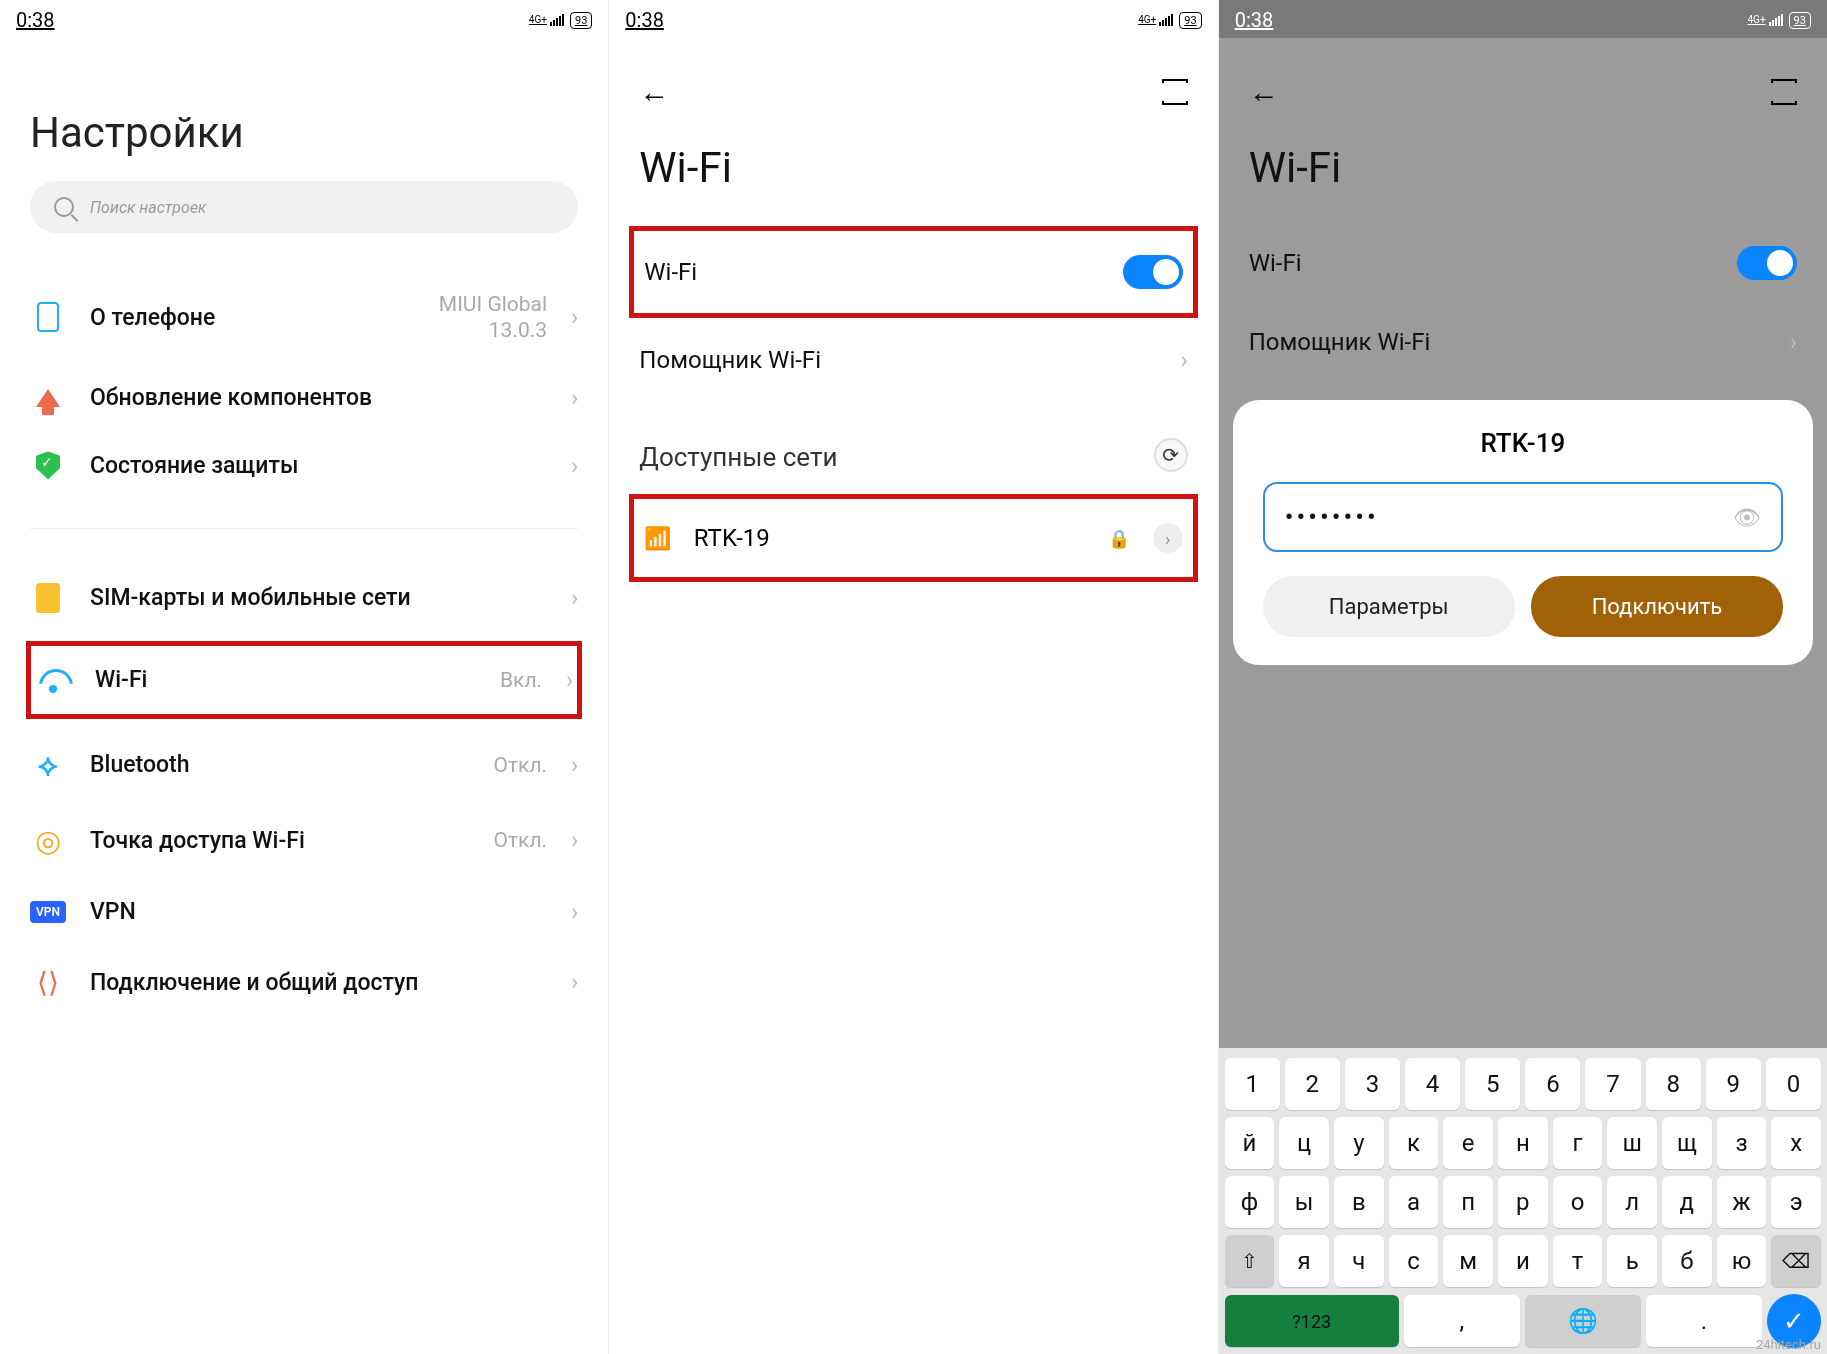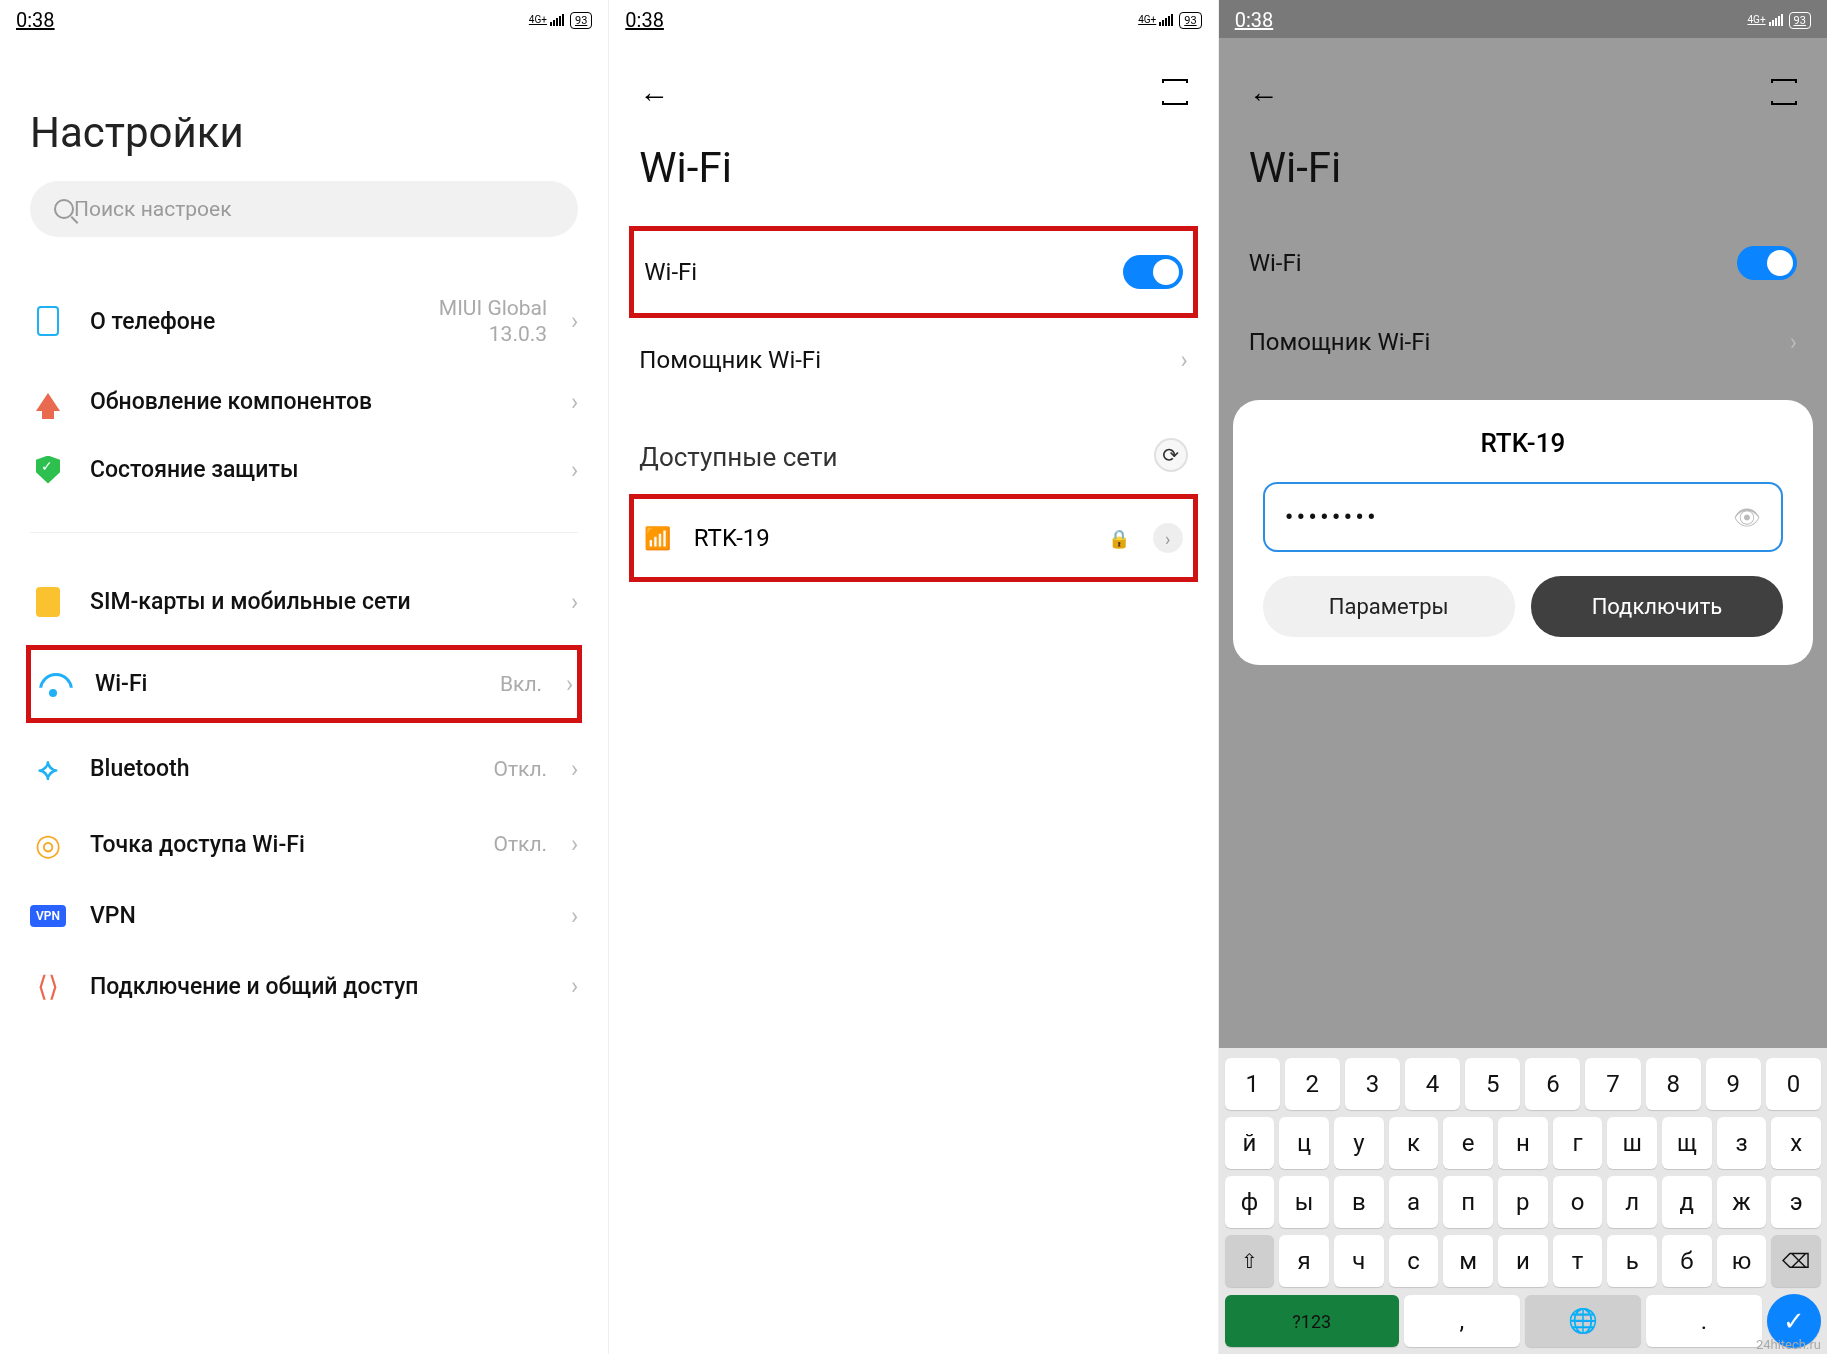--- a/index.html
+++ b/index.html
@@ -19,21 +19,21 @@
 .sb-batt { border: 1.5px solid #000; border-radius: 4px; padding: 1px 4px; font-size: 11px; position: relative; }
 
 .phone3 .statusbar { color: #fff; background: #797979; }
 .phone3 .sb-bars span { background: #fff; }
 .phone3 .sb-batt { border-color: #fff; }
 
 .p-body { flex: 1; padding: 0 30px; overflow: hidden; }
 
 
 .p1-title { font-size: 42px; font-weight: 400; color: #222; margin: 70px 0 24px; }
-.searchbar { display: flex; align-items: center; background: #f1f1f1; border-radius: 40px; padding: 16px 24px; gap: 0; color: #9a9a9a; font-size: 21px; margin-bottom: 38px; }
+.searchbar { display: flex; align-items: center; background: #f1f1f1; border-radius: 40px; padding: 16px 24px; gap: 16px; color: #9a9a9a; font-size: 16px; margin-bottom: 38px; font-style: italic; }
 .search-ico { width: 20px; height: 20px; border: 2px solid #9a9a9a; border-radius: 50%; position: relative; }
 .search-ico::after { content: ""; position: absolute; width: 9px; height: 2px; background: #9a9a9a; bottom: -4px; right: -7px; transform: rotate(45deg); }
 .setting-row { display: flex; align-items: center; padding: 20px 0; gap: 24px; position: relative; }
 .setting-row .icon-box { width: 36px; display: flex; justify-content: center; }
 .setting-row .row-label { font-size: 23px; color: #111; flex: 1; font-weight: 500; }
 .setting-row .row-status { color: #aaa; font-size: 21px; text-align: right; }
 .setting-row .row-status.twoline { line-height: 1.25; }
 .chevron { color: #bbb; font-size: 24px; }
 .hr1 { border: none; border-top: 1px solid #eee; margin: 28px 0 34px; }
 .highlight-box { border: 5px solid #d11212; padding: 2px 4px; margin: 8px -4px; }
@@ -78,21 +78,21 @@
 .phone3 .wifi-title, .phone3 .wifi-header, .phone3 .wifi-row, .phone3 .section-hdr { color:#111; }
 .phone3 .content-area { filter: none; }
 .dialog { position:absolute; left:14px; right:14px; top:400px; background:#fff; border-radius:26px; padding:28px 30px; z-index:5; }
 .dialog-title { text-align:center; font-size:26px; font-weight:500; margin-bottom:24px; }
 .pwd-field { border:2.5px solid #2a8fe6; border-radius:14px; padding:18px 20px; display:flex; align-items:center; justify-content:space-between; margin-bottom:24px; }
 .pwd-dots { font-size:26px; letter-spacing:3px; color:#111; }
 .eye-ico { color:#bbb; font-size:22px; }
 .dialog-btns { display:flex; gap:16px; }
 .btn { flex:1; padding:18px 0; border-radius:30px; font-size:22px; text-align:center; }
 .btn-gray { background:#f0f0f0; color:#222; }
-.btn-blue { background:#404040; color:#fff; }
+.btn-blue { background:#a16207; color:#fff; }
 
 
 .keyboard { position:absolute; left:0; right:0; bottom:0; background:#e6e6e6; padding:10px 6px 6px; z-index:5; }
 .kb-row { display:flex; gap:5px; justify-content:center; margin-bottom:7px; }
 .key { background:#fff; border-radius:6px; height:52px; display:flex; align-items:center; justify-content:center; font-size:24px; color:#111; box-shadow:0 1px 1px rgba(0,0,0,0.15); }
 .kb-row .key { flex:1; }
 .key.special { background:#cfcfcf; font-size:20px; }
 .kb-bot { display:flex; gap:5px; align-items:center; }
 .kb-bot .key { height:52px; }
 .kb-bot .nums { flex:1.2; background:#15803d; font-size:18px; }

